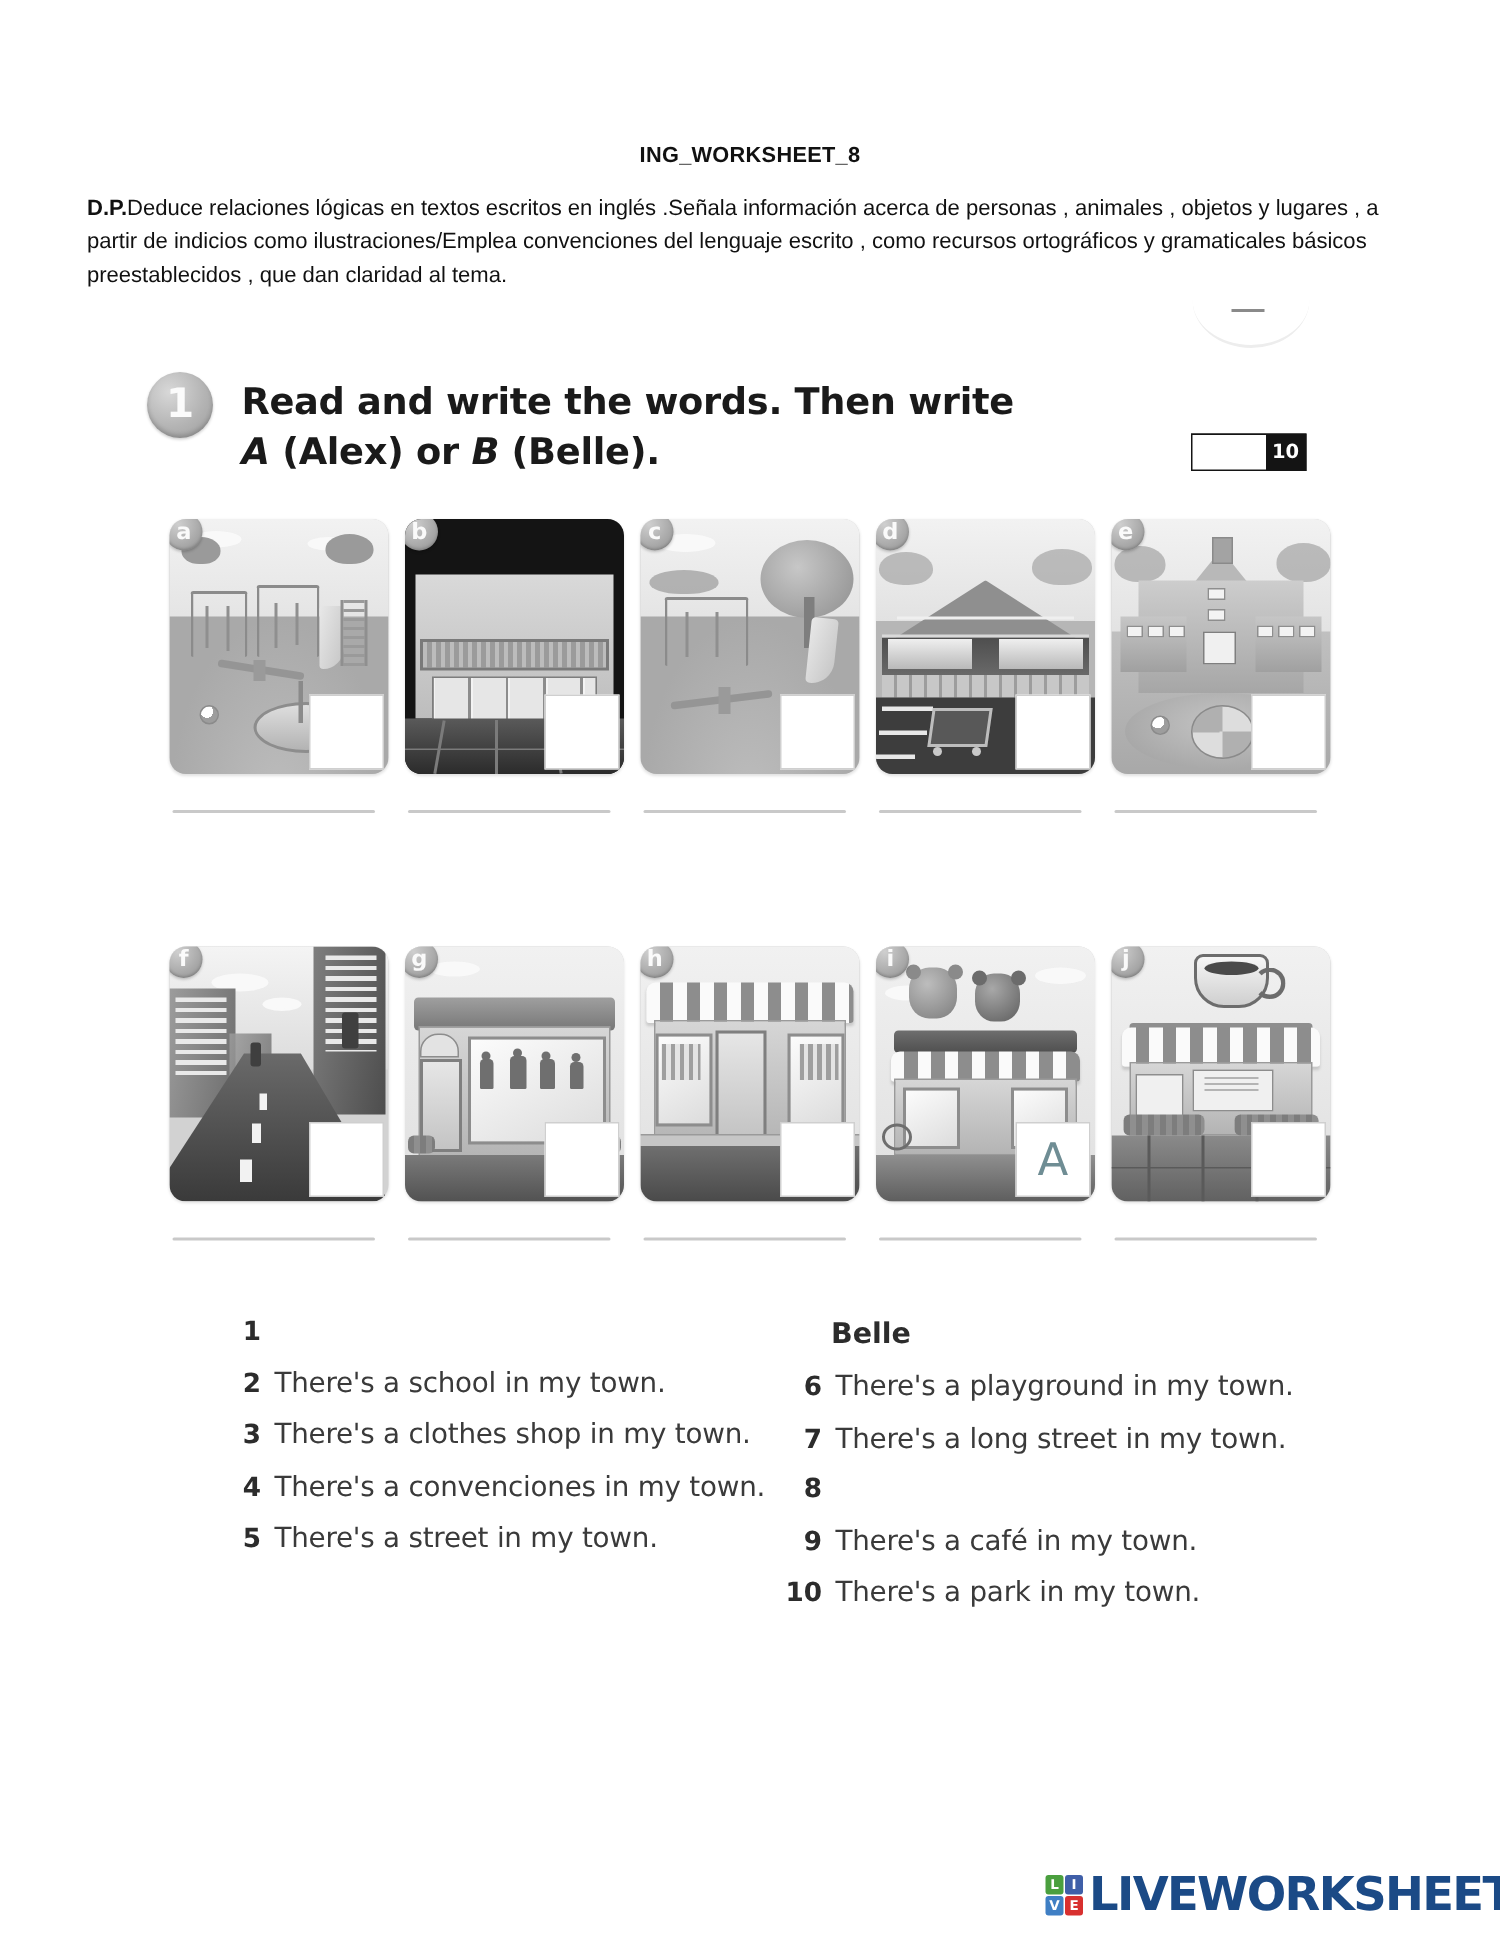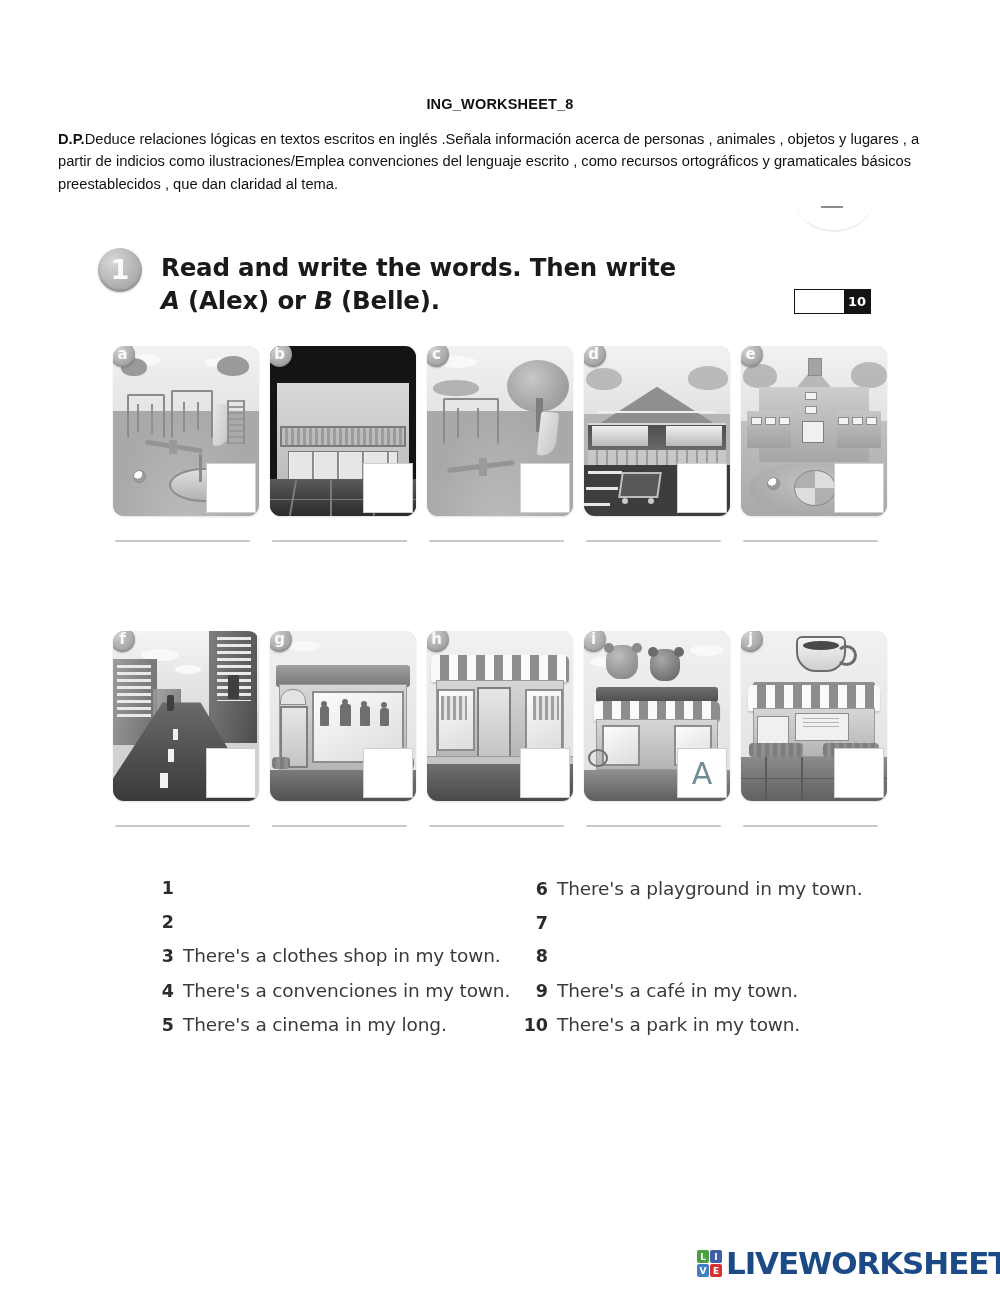--- a/index.html
+++ b/index.html
@@ -502,42 +502,45 @@
 </div>
 
 <div class="lists">
 
   <div class="col col-alex">
     <div class="sent">
       <span class="sent-num">1</span>
     </div>
     <div class="sent">
       <span class="sent-num">2</span>
+      <span class="sent-txt">There's a school in my town.</span>
     </div>
     <div class="sent">
       <span class="sent-num">3</span>
       <span class="sent-txt">There's a clothes shop in my town.</span>
     </div>
     <div class="sent">
       <span class="sent-num">4</span>
       <span class="sent-txt">There's a convenciones in my town.</span>
     </div>
     <div class="sent">
       <span class="sent-num">5</span>
-      <span class="sent-txt">There's a cinema in my long.</span>
+      <span class="sent-txt">There's a street in my town.</span>
     </div>
   </div>
 
   <div class="col col-belle">
+    <div class="col-head">Belle</div>
     <div class="sent">
       <span class="sent-num">6</span>
       <span class="sent-txt">There's a playground in my town.</span>
     </div>
     <div class="sent">
       <span class="sent-num">7</span>
+      <span class="sent-txt">There's a long street in my town.</span>
     </div>
     <div class="sent">
       <span class="sent-num">8</span>
     </div>
     <div class="sent">
       <span class="sent-num">9</span>
       <span class="sent-txt">There's a café in my town.</span>
     </div>
     <div class="sent">
       <span class="sent-num">10</span>

